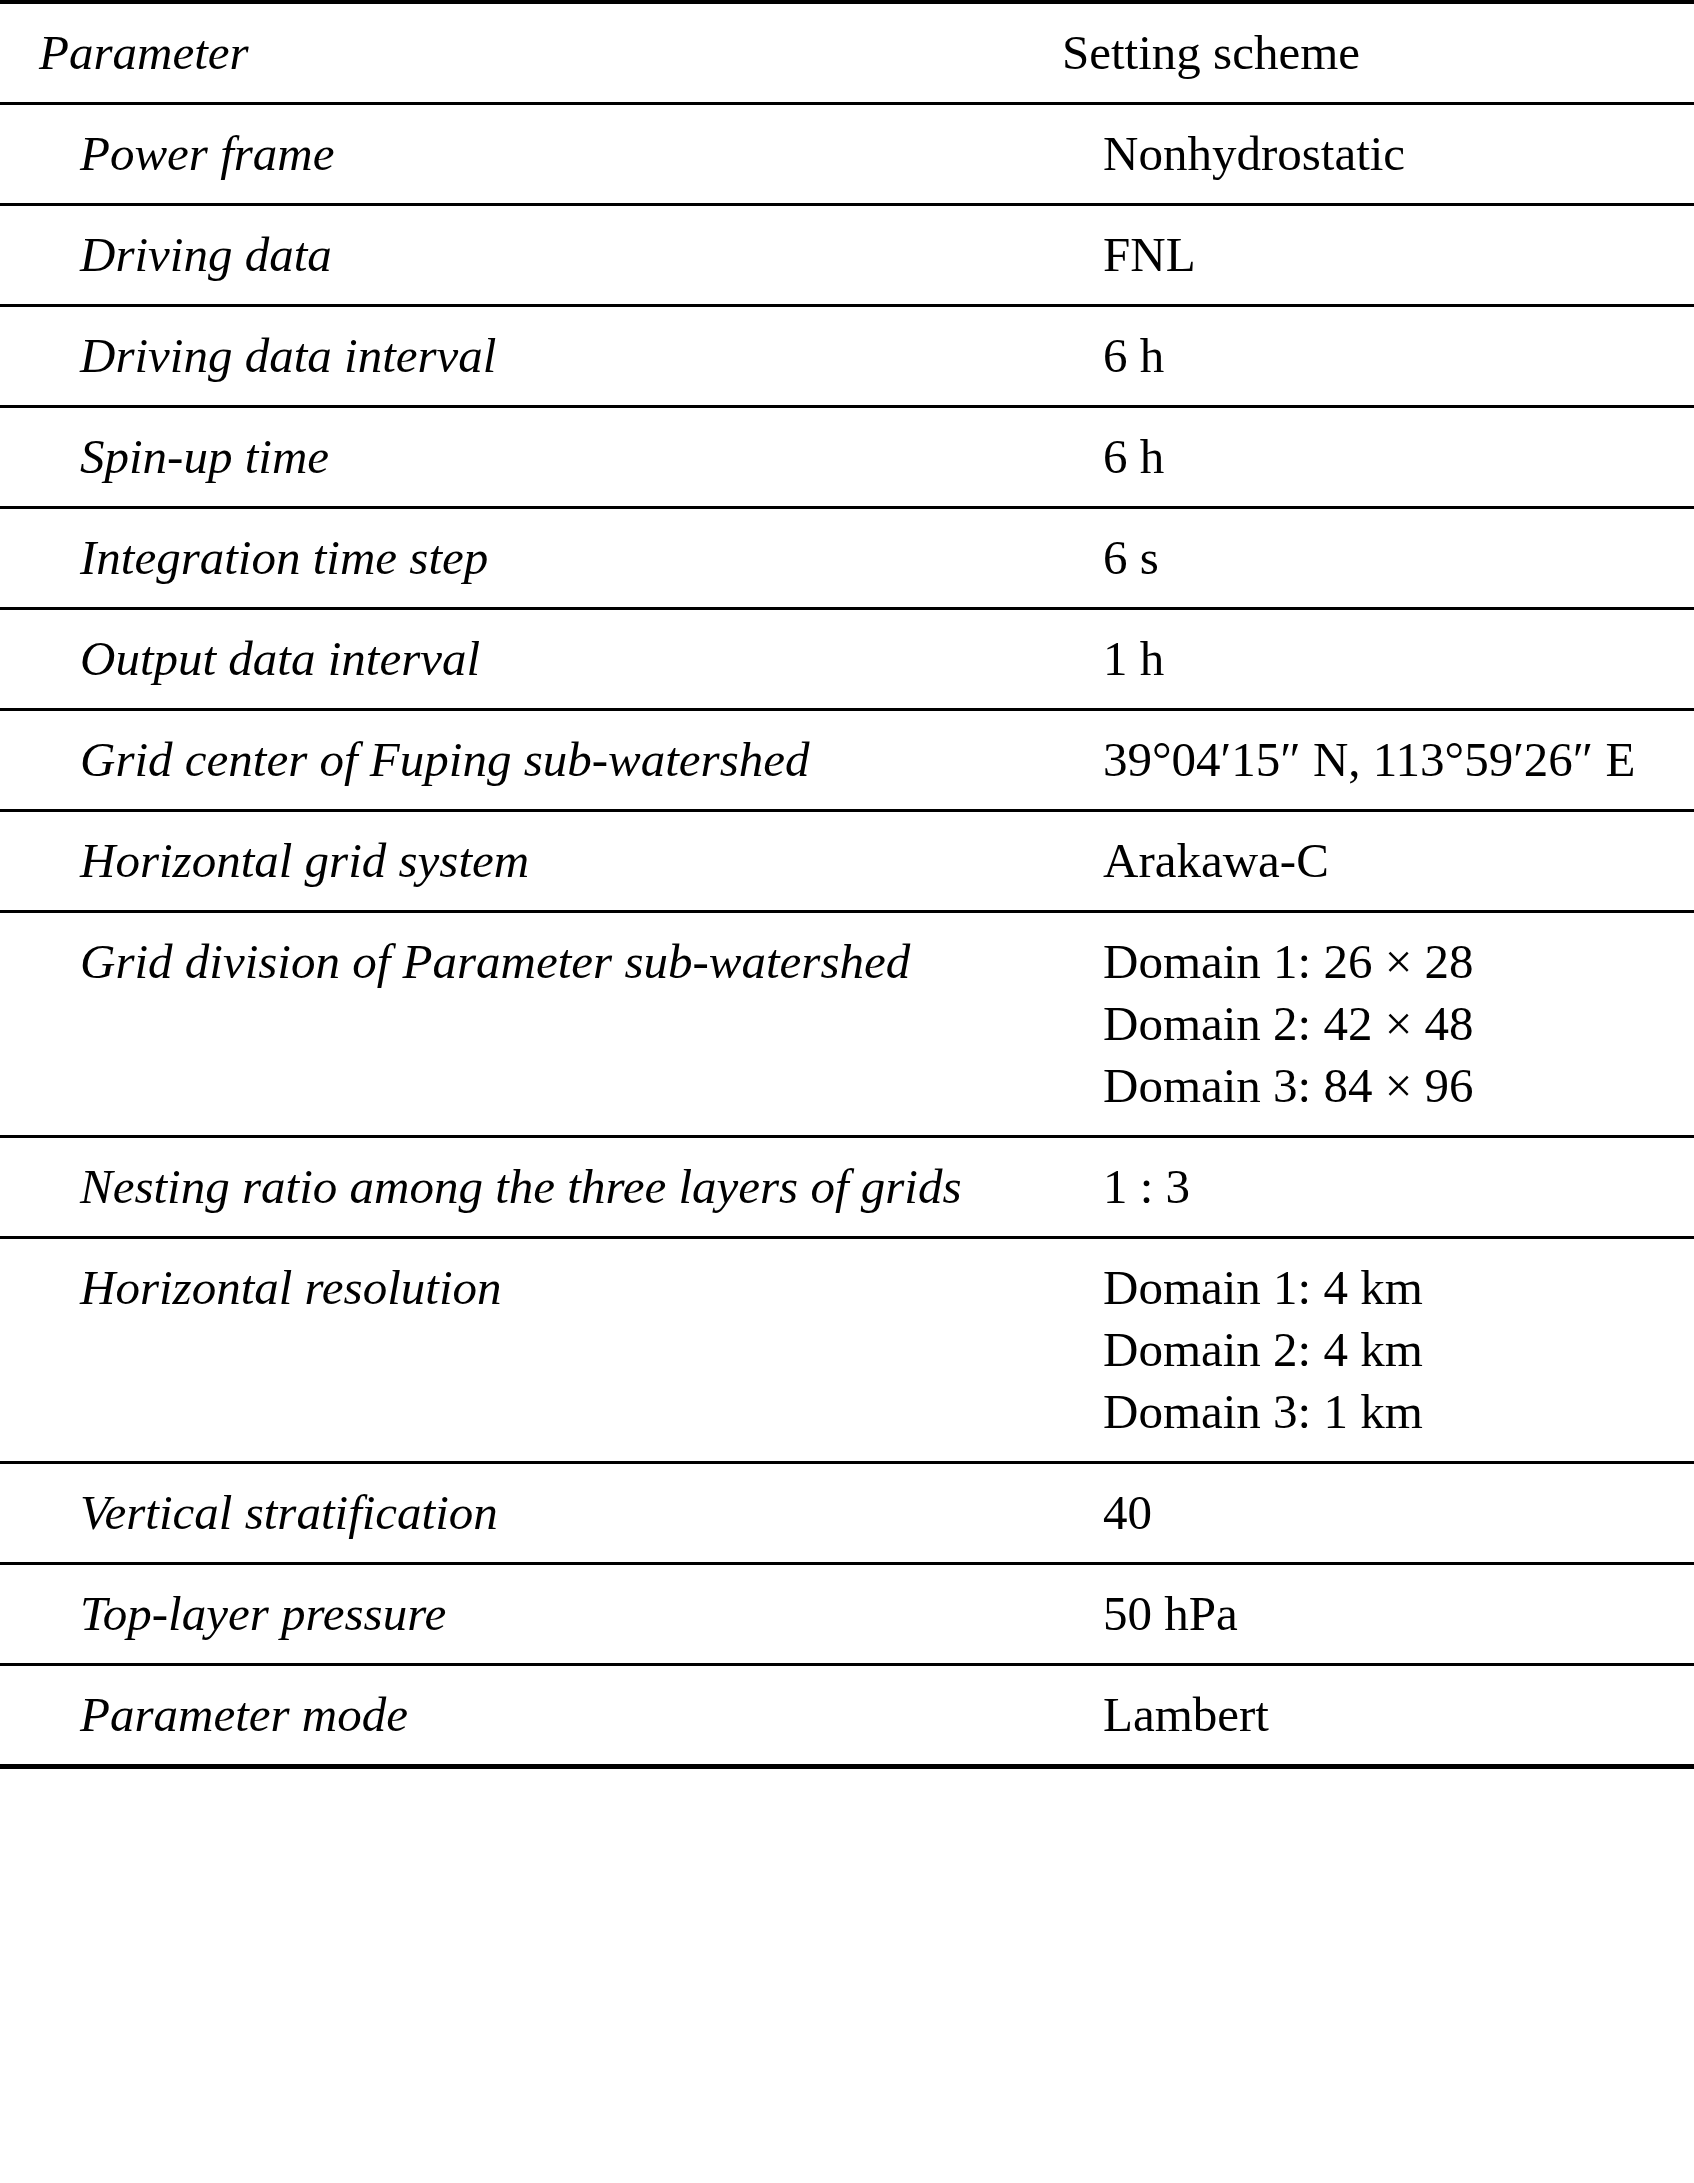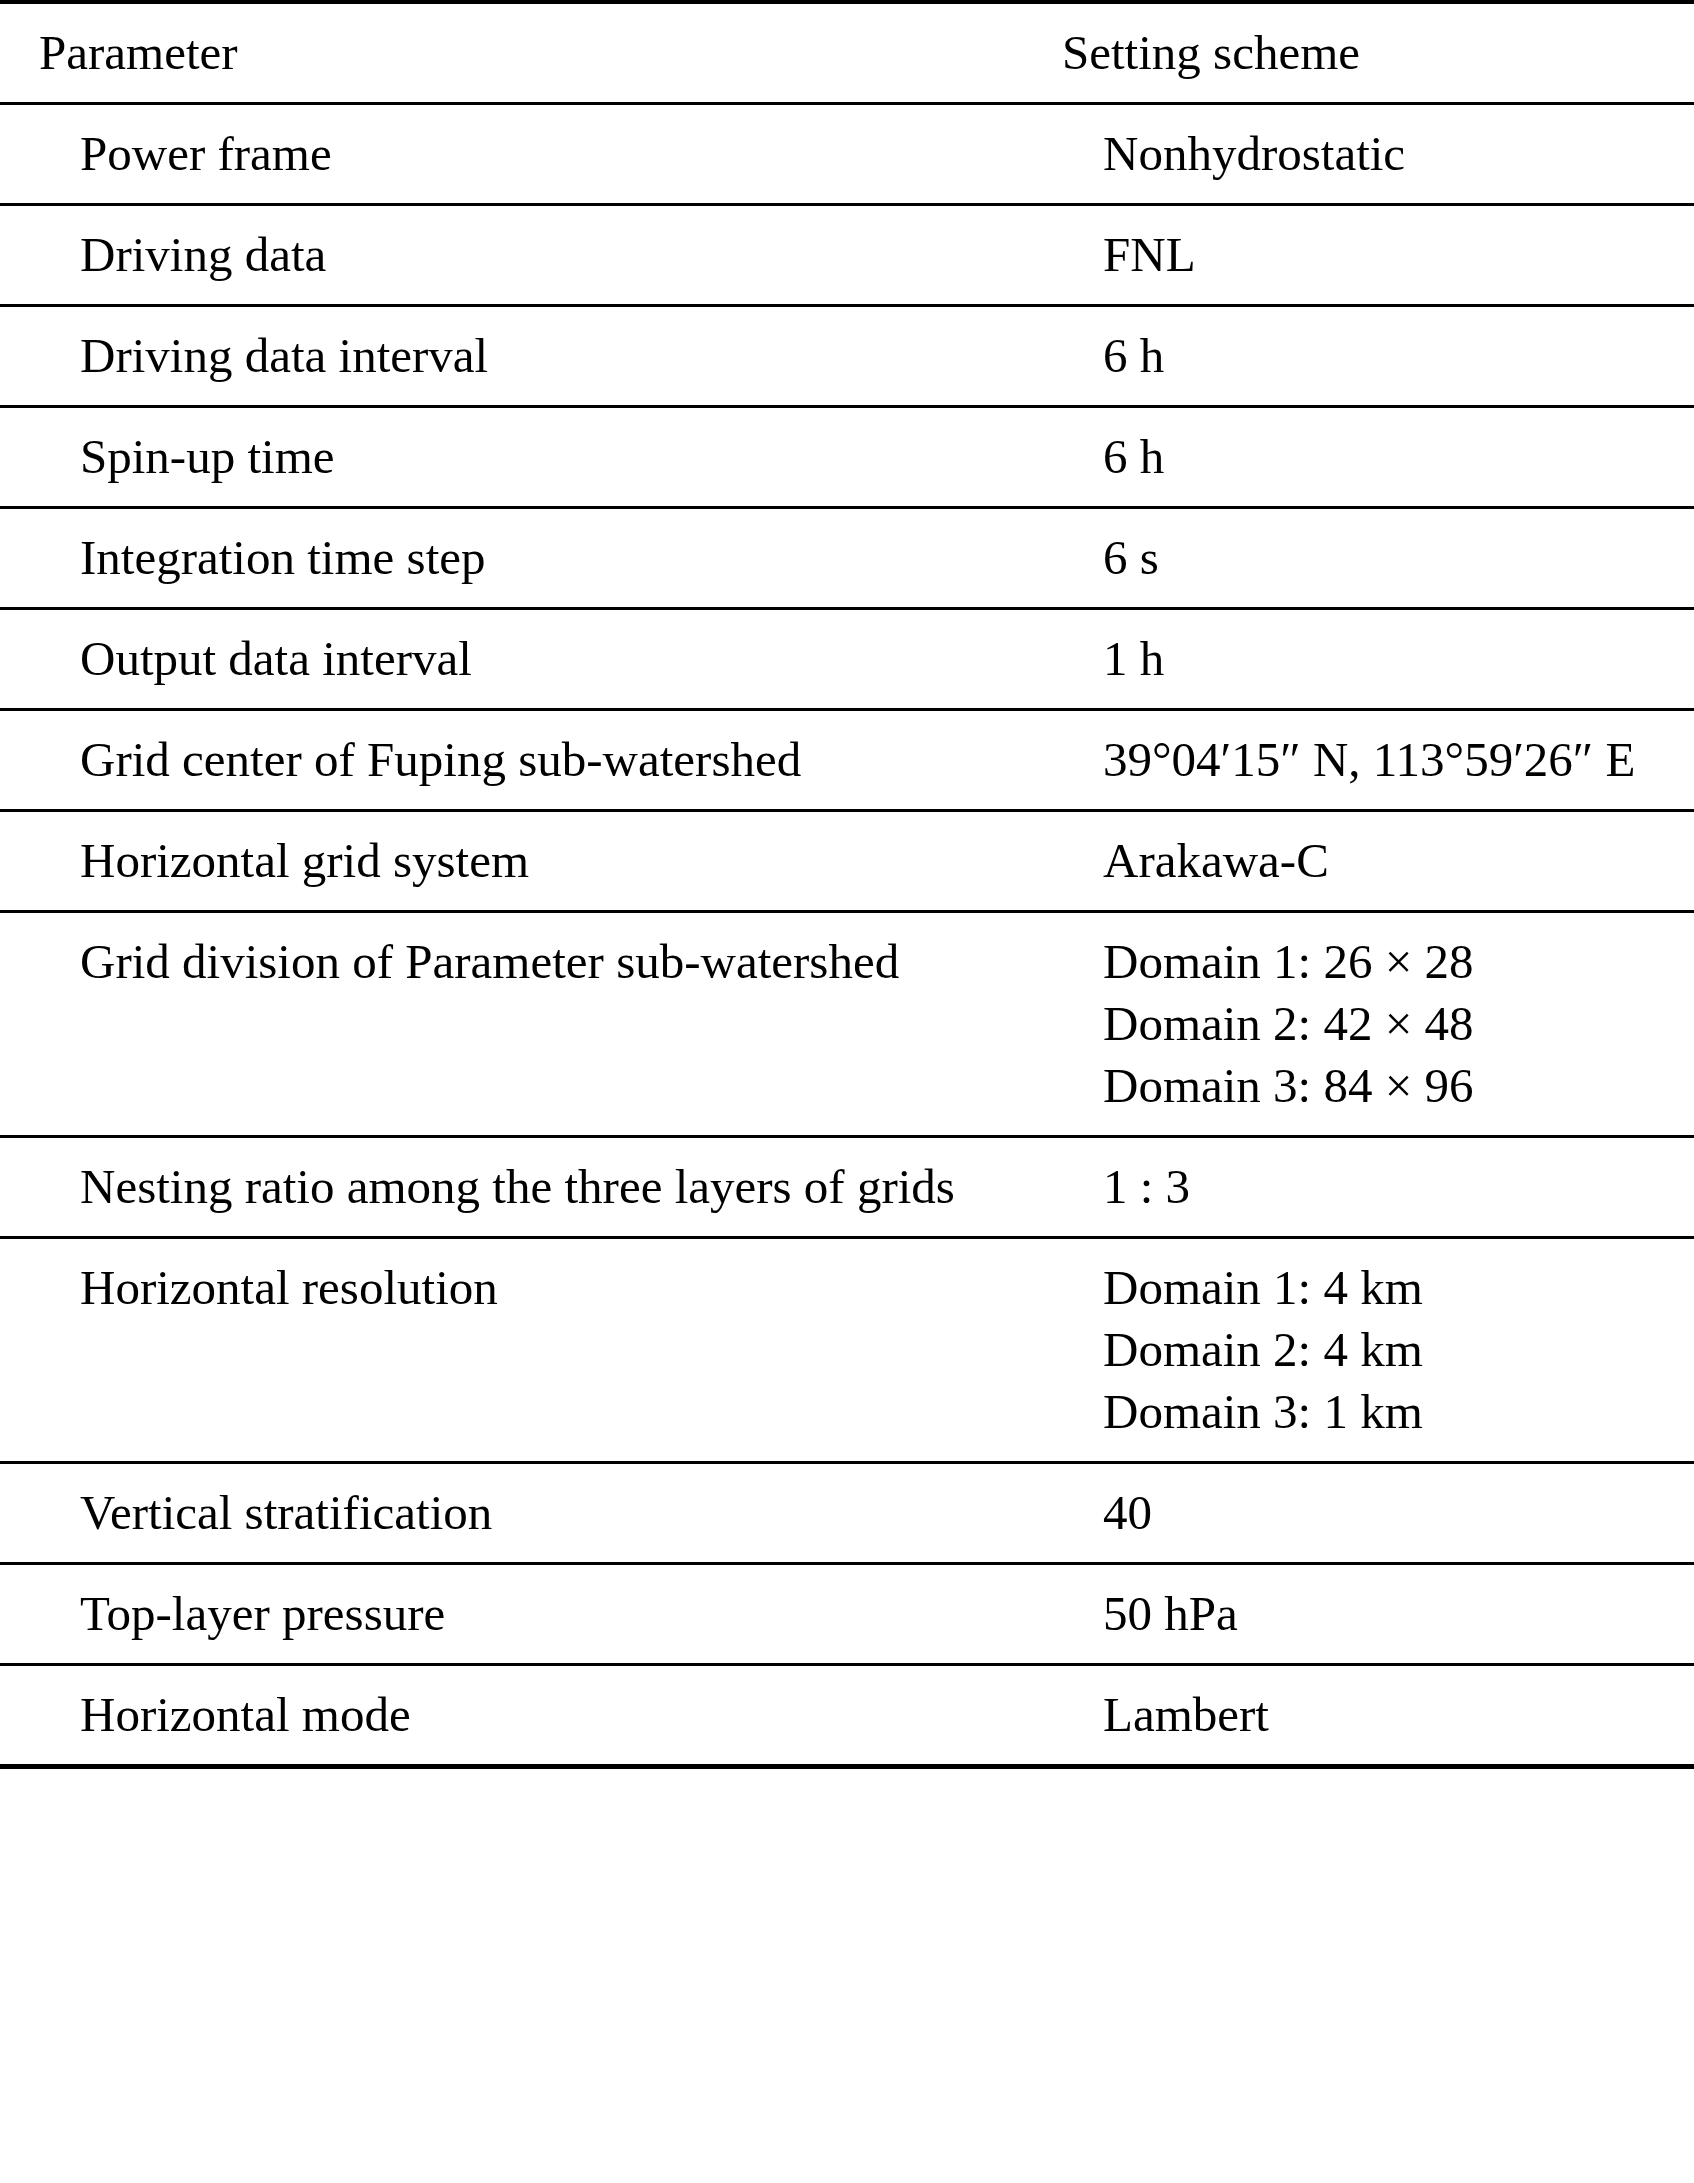--- a/index.html
+++ b/index.html
@@ -30,20 +30,21 @@
   }
   .paper-table th,
   .paper-table td{
     font-weight:normal;
     text-align:left;
     vertical-align:top;
     padding:18px 0;
   }
   .param-col{
     padding-left:39px !important;
+    font-style:italic;
   }
   .cell-line{
     white-space:nowrap;
     margin-left:41px;
   }
 </style>
 </head>
 <body>
 
 <table class="paper-table">
@@ -161,21 +162,21 @@
       <tr>
     <td class="param-col">
           <div class="cell-line">Top-layer pressure</div>
         </td>
     <td>
           <div class="cell-line">50 hPa</div>
         </td>
   </tr>
       <tr>
     <td class="param-col">
-          <div class="cell-line">Horizontal mode</div>
+          <div class="cell-line">Parameter mode</div>
         </td>
     <td>
           <div class="cell-line">Lambert</div>
         </td>
   </tr>
     </tbody>
 </table>
 
 
 </body></html>

